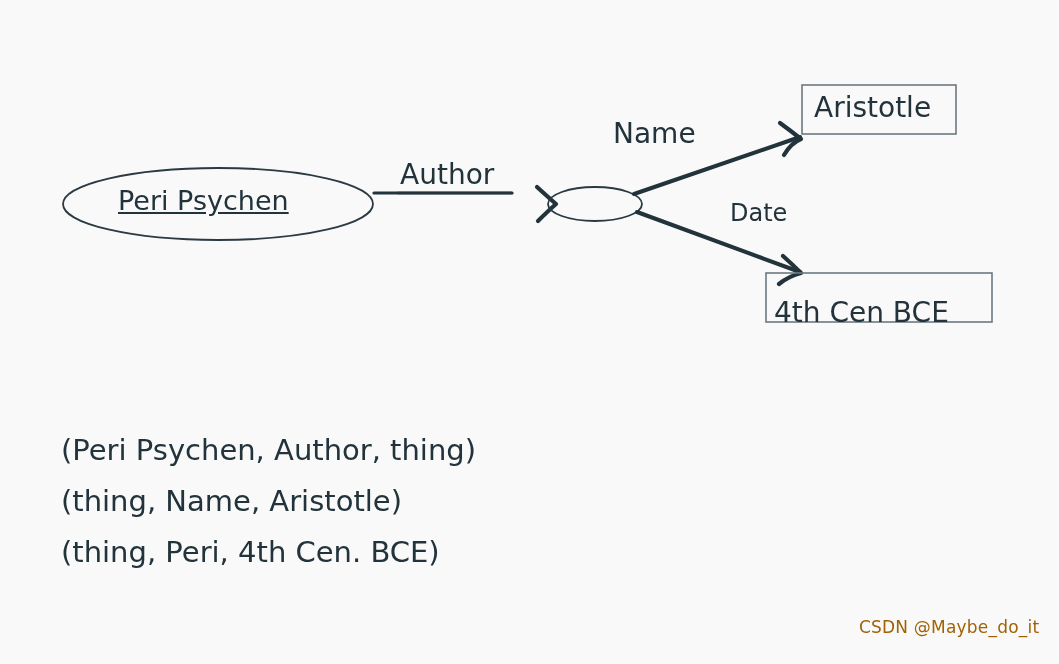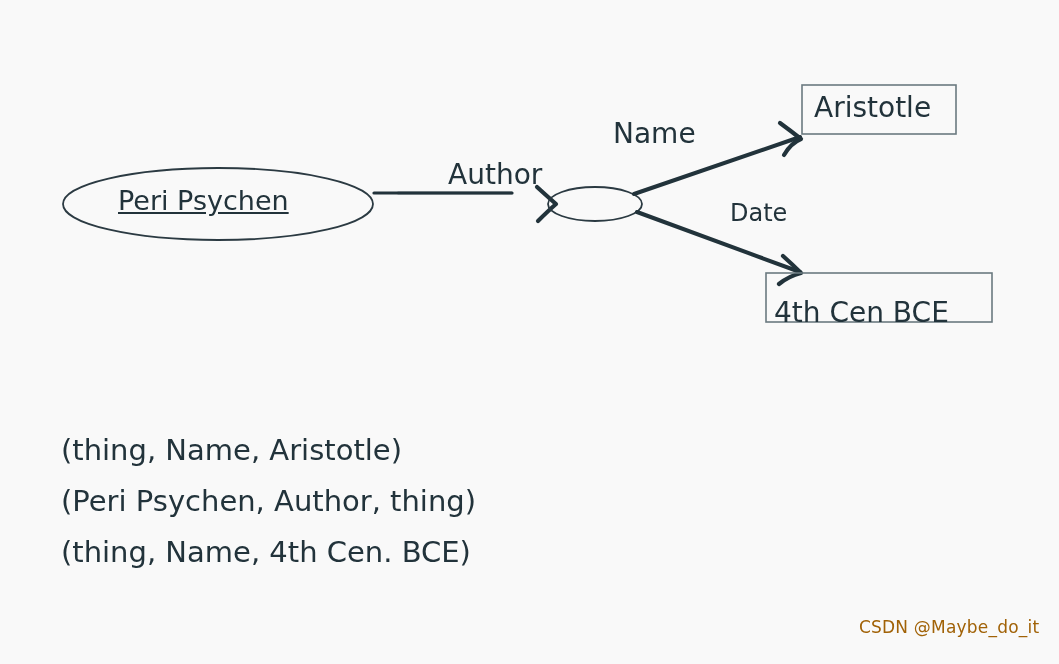--- a/index.html
+++ b/index.html
@@ -54,21 +54,20 @@
   #object-date-label {
     left: 774px;
     top: 282px;
     font-size: 28px;
     margin-top: 17px;
   }
   #edge-label-author {
     left: 400px;
     top: 161px;
     font-size: 28px;
-    margin-left: 48px;
   }
   #edge-label-name {
     left: 613px;
     top: 120px;
     font-size: 28px;
     text-align: right;
   }
   #edge-label-date {
     left: 730px;
     top: 201px;
@@ -131,20 +130,20 @@
 
   <div class="node-text" id="object-date-label">4th Cen BCE</div>
 
   <div class="edge-label" id="edge-label-author">Author</div>
 
   <div class="edge-label" id="edge-label-name">Name</div>
 
   <div class="edge-label" id="edge-label-date">Date</div>
 
   <div id="triples">
+    <div class="triple-line">(Peri Psychen, Author, thing)</div>
     <div class="triple-line">(thing, Name, Aristotle)</div>
-    <div class="triple-line">(Peri Psychen, Author, thing)</div>
-    <div class="triple-line">(thing, Name, 4th Cen. BCE)</div>
+    <div class="triple-line">(thing, Peri, 4th Cen. BCE)</div>
   </div>
 
   <div id="watermark">CSDN @Maybe_do_it</div>
 
 </div>
 
 </body></html>

